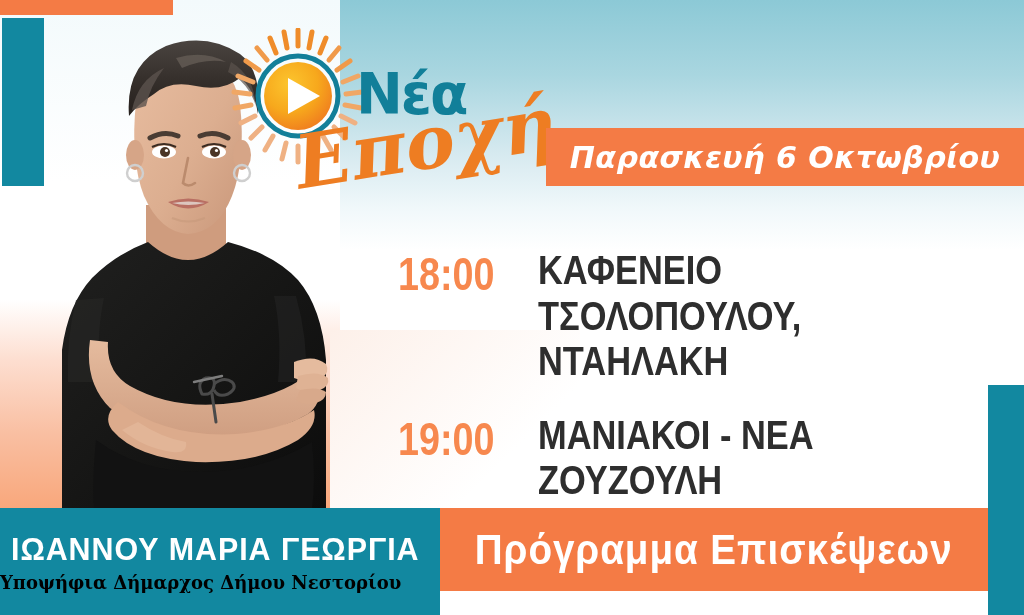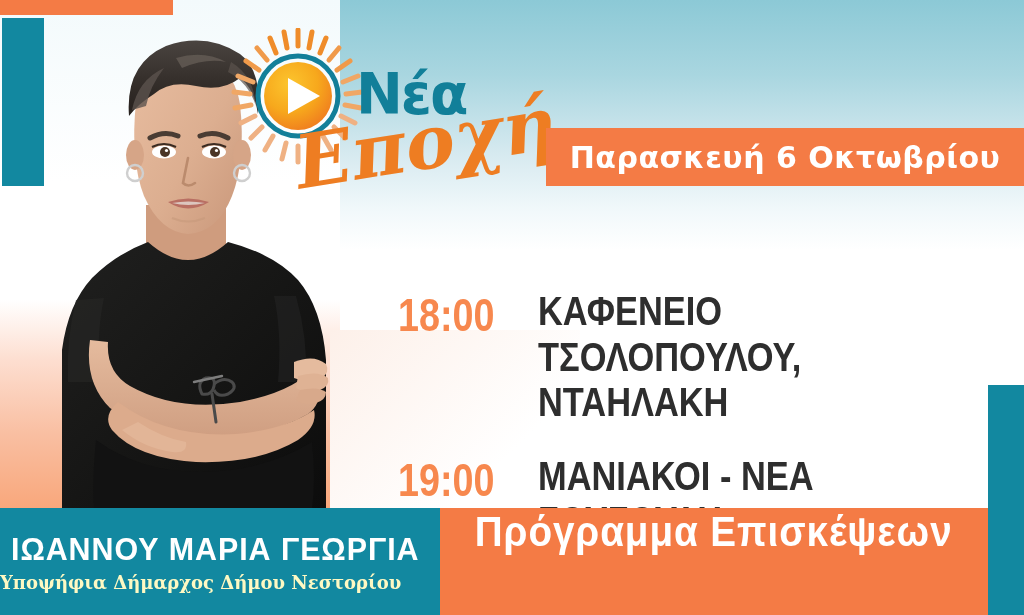--- a/index.html
+++ b/index.html
@@ -77,36 +77,36 @@
     color:#ee7d22;
     transform:rotate(-9deg);
     transform-origin:left center;
     white-space:nowrap;
   }
 
   
   .date-banner {
     position:absolute; left:546px; top:128px; width:478px; height:58px;
     background:#f47b45;
-    display:flex; align-items:center; justify-content:center;
+    display:flex; align-items:center; justify-content:center;font-style:italic;
   }
   .date-text {
     font-family:"DejaVu Sans", sans-serif;
     font-weight:700;
     font-size:30px;
     color:#ffffff;
     letter-spacing:0.5px;
     white-space:nowrap;
   }
 
   
   .schedule {
     position:absolute; left:398px; top:250px; width:600px;
   }
-  .sched-row { display:flex; align-items:flex-start; margin-bottom:30px;margin-top:41px; }
+  .sched-row { display:flex; align-items:flex-start; margin-bottom:30px; }
   .sched-time {
     font-family:"Liberation Sans Narrow","Liberation Sans", sans-serif;
     font-weight:700;
     font-size:46px;
     line-height:1.08;
     color:#f7884e;
     width:140px;
     flex:0 0 140px;
     transform:scaleX(0.82);
     transform-origin:left center;
@@ -139,28 +139,28 @@
     font-size:32px;
     color:#ffffff;
     letter-spacing:1px;
     white-space:nowrap;
     transform:scaleX(0.95);
   }
   .cand-role {
     font-family:"DejaVu Serif", serif;
     font-weight:700;
     font-size:18px;
-    color:#fef9c3;
+    color:#000000;
     margin-top:4px;
     white-space:nowrap;
   }
   .bottom-orange {
-    position:absolute; left:440px; top:508px; width:548px; height:107px;
+    position:absolute; left:440px; top:508px; width:548px; height:83px;
     background:#f47b45;
-    display:flex; align-items:flex-start; justify-content:center;
+    display:flex; align-items:center; justify-content:center;
   }
   .program-text {
     font-family:"Liberation Sans Narrow","Liberation Sans", sans-serif;
     font-weight:700;
     font-size:42px;
     color:#ffffff;
     letter-spacing:1px;
     white-space:nowrap;
     transform:scaleX(0.92);
   }

